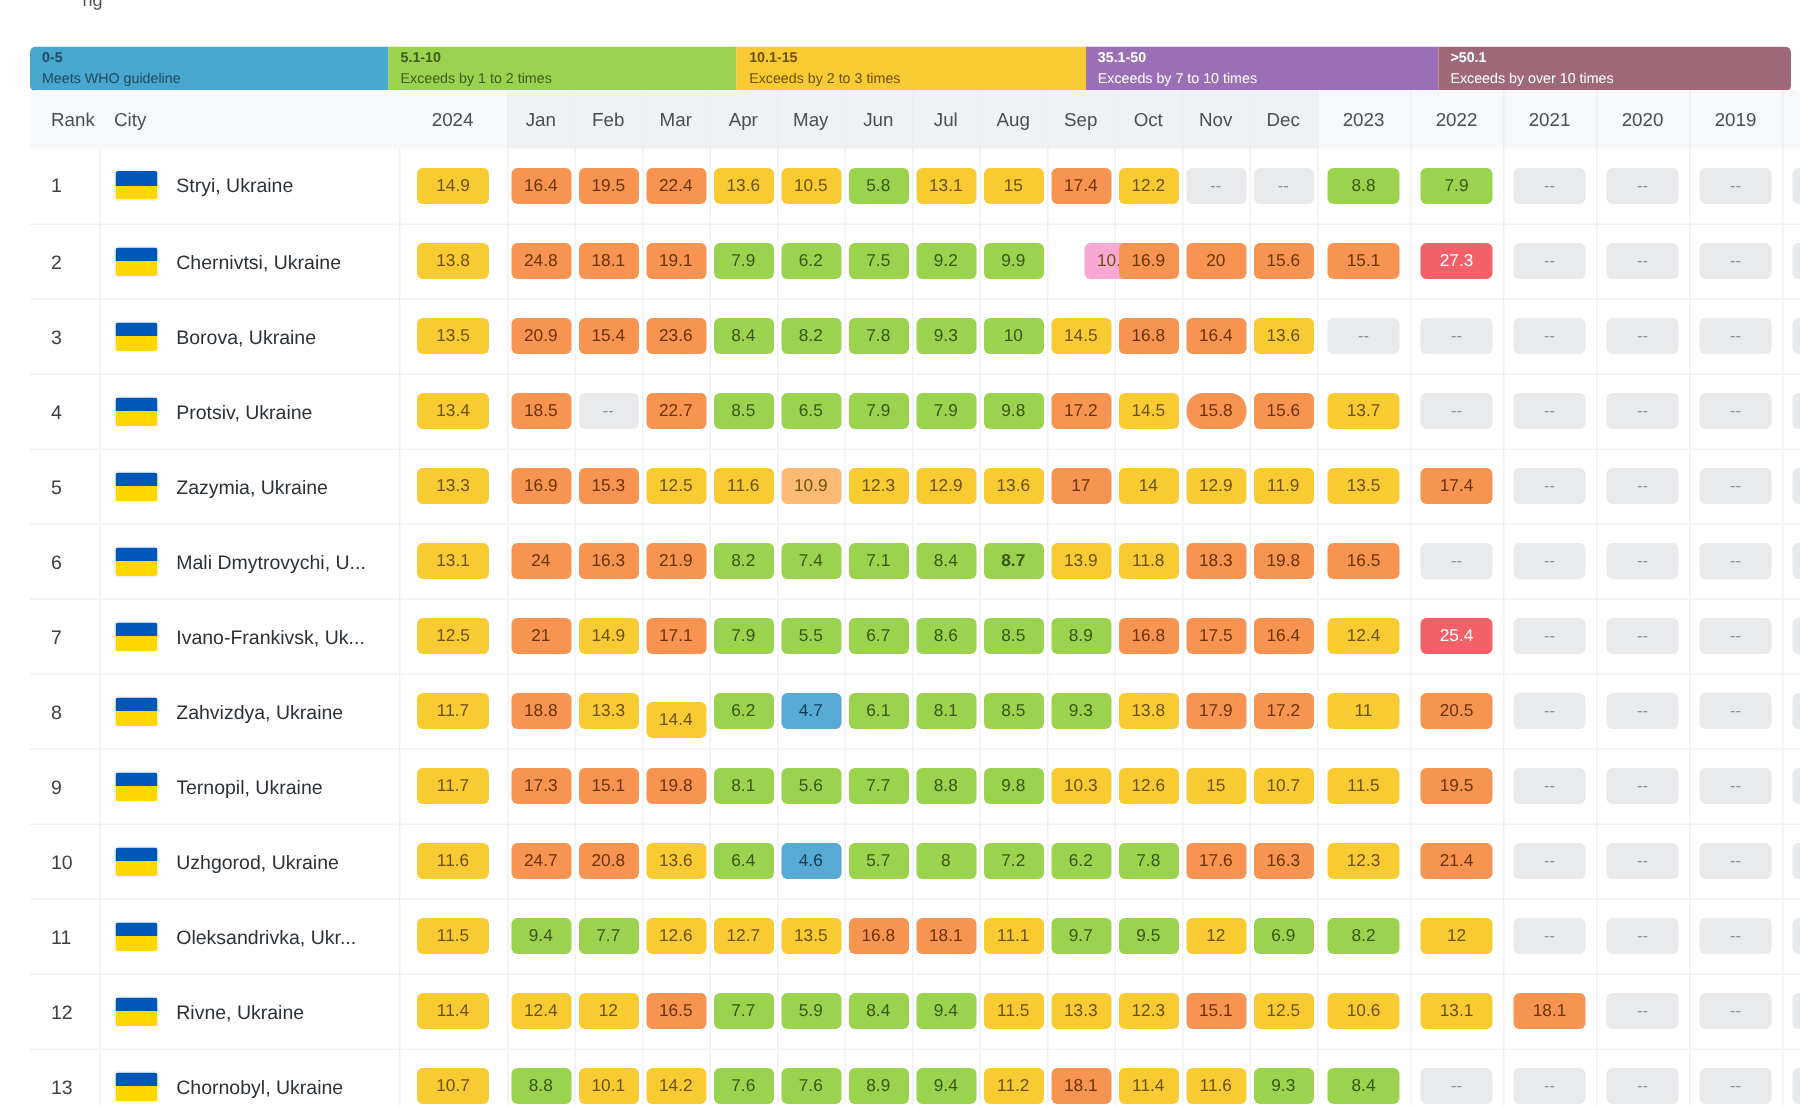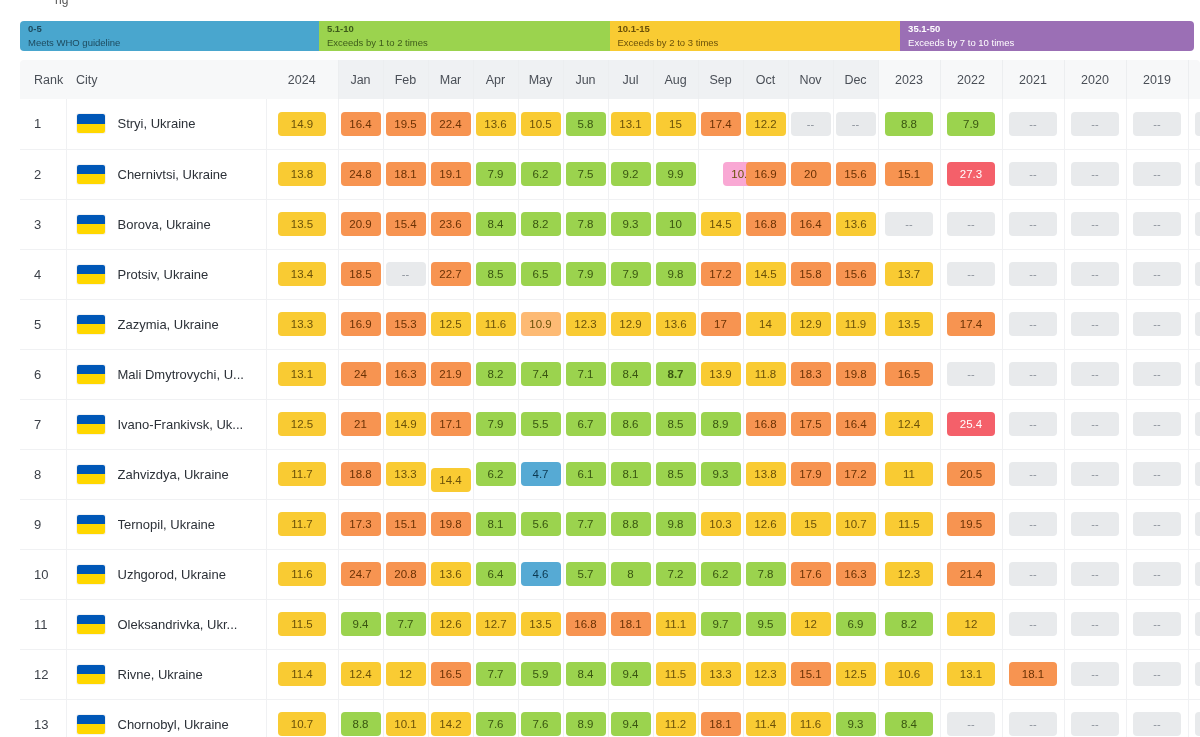--- a/index.html
+++ b/index.html
@@ -13,21 +13,21 @@
   #app { position: relative; width: 1200px; height: 737px; background:#fff; overflow: hidden; }
 
   
   .cut-text{
     position:absolute; left:55px; top:-7px;
     font-size:12px; color:#555; white-space:nowrap;
   }
 
   
   .legend{
-    position:absolute; left:20px; top:21px;
+    position:absolute; left:20px; top:31px;
     width:1174px; height:30px;
     display:flex; border-radius:4px; overflow:hidden;
   }
   .legend-seg{
     display:flex; flex-direction:column; justify-content:center;
     padding:0 8px; overflow:hidden;
   }
   .legend-range{ font-size:9.5px; font-weight:bold; line-height:1.45; white-space:nowrap; }
   .legend-desc{ font-size:9.5px; line-height:1.45; white-space:nowrap; }
 
@@ -109,20 +109,24 @@
         <div class="legend-desc">Exceeds by 1 to 2 times</div>
       </div>
       <div class="legend-seg" style="background: rgb(249, 203, 51); color: rgb(107, 81, 9); flex: 165 0 0px;">
         <div class="legend-range">10.1-15</div>
         <div class="legend-desc">Exceeds by 2 to 3 times</div>
       </div>
       <div class="legend-seg" style="background: rgb(155, 111, 181); color: rgb(255, 255, 255); flex: 167 0 0px;">
         <div class="legend-range">35.1-50</div>
         <div class="legend-desc">Exceeds by 7 to 10 times</div>
       </div>
+      <div class="legend-seg" style="background: rgb(158, 104, 120); color: rgb(255, 255, 255); flex: 167 0 0px;">
+        <div class="legend-range">&gt;50.1</div>
+        <div class="legend-desc">Exceeds by over 10 times</div>
+      </div>
     </div>
 
   <div class="table-wrap">
     <table class="grid">
       <colgroup id="cols">
           <col style="width: 46px;">
           <col style="width: 200px;">
           <col style="width: 72px;">
           <col style="width: 45px;">
           <col style="width: 45px;">
@@ -559,21 +563,21 @@
                 <span class="pill" style="background: rgb(247, 148, 81); color: rgb(107, 50, 5);">17.2</span>
               </div>
             </td>
             <td>
               <div class="cellwrap">
                 <span class="pill" style="background: rgb(249, 203, 51); color: rgb(107, 81, 9);">14.5</span>
               </div>
             </td>
             <td>
               <div class="cellwrap">
-                <span class="pill" style="background: rgb(247, 148, 81); color: rgb(107, 50, 5);">15.8</span>
+                <span class="pill" style="background: rgb(247, 148, 81); color: rgb(107, 50, 5); border-radius: 11px;">15.8</span>
               </div>
             </td>
             <td>
               <div class="cellwrap">
                 <span class="pill" style="background: rgb(247, 148, 81); color: rgb(107, 50, 5);">15.6</span>
               </div>
             </td>
             <td>
               <div class="cellwrap">
                 <span class="pill wide" style="background: rgb(249, 203, 51); color: rgb(107, 81, 9);">13.7</span>

